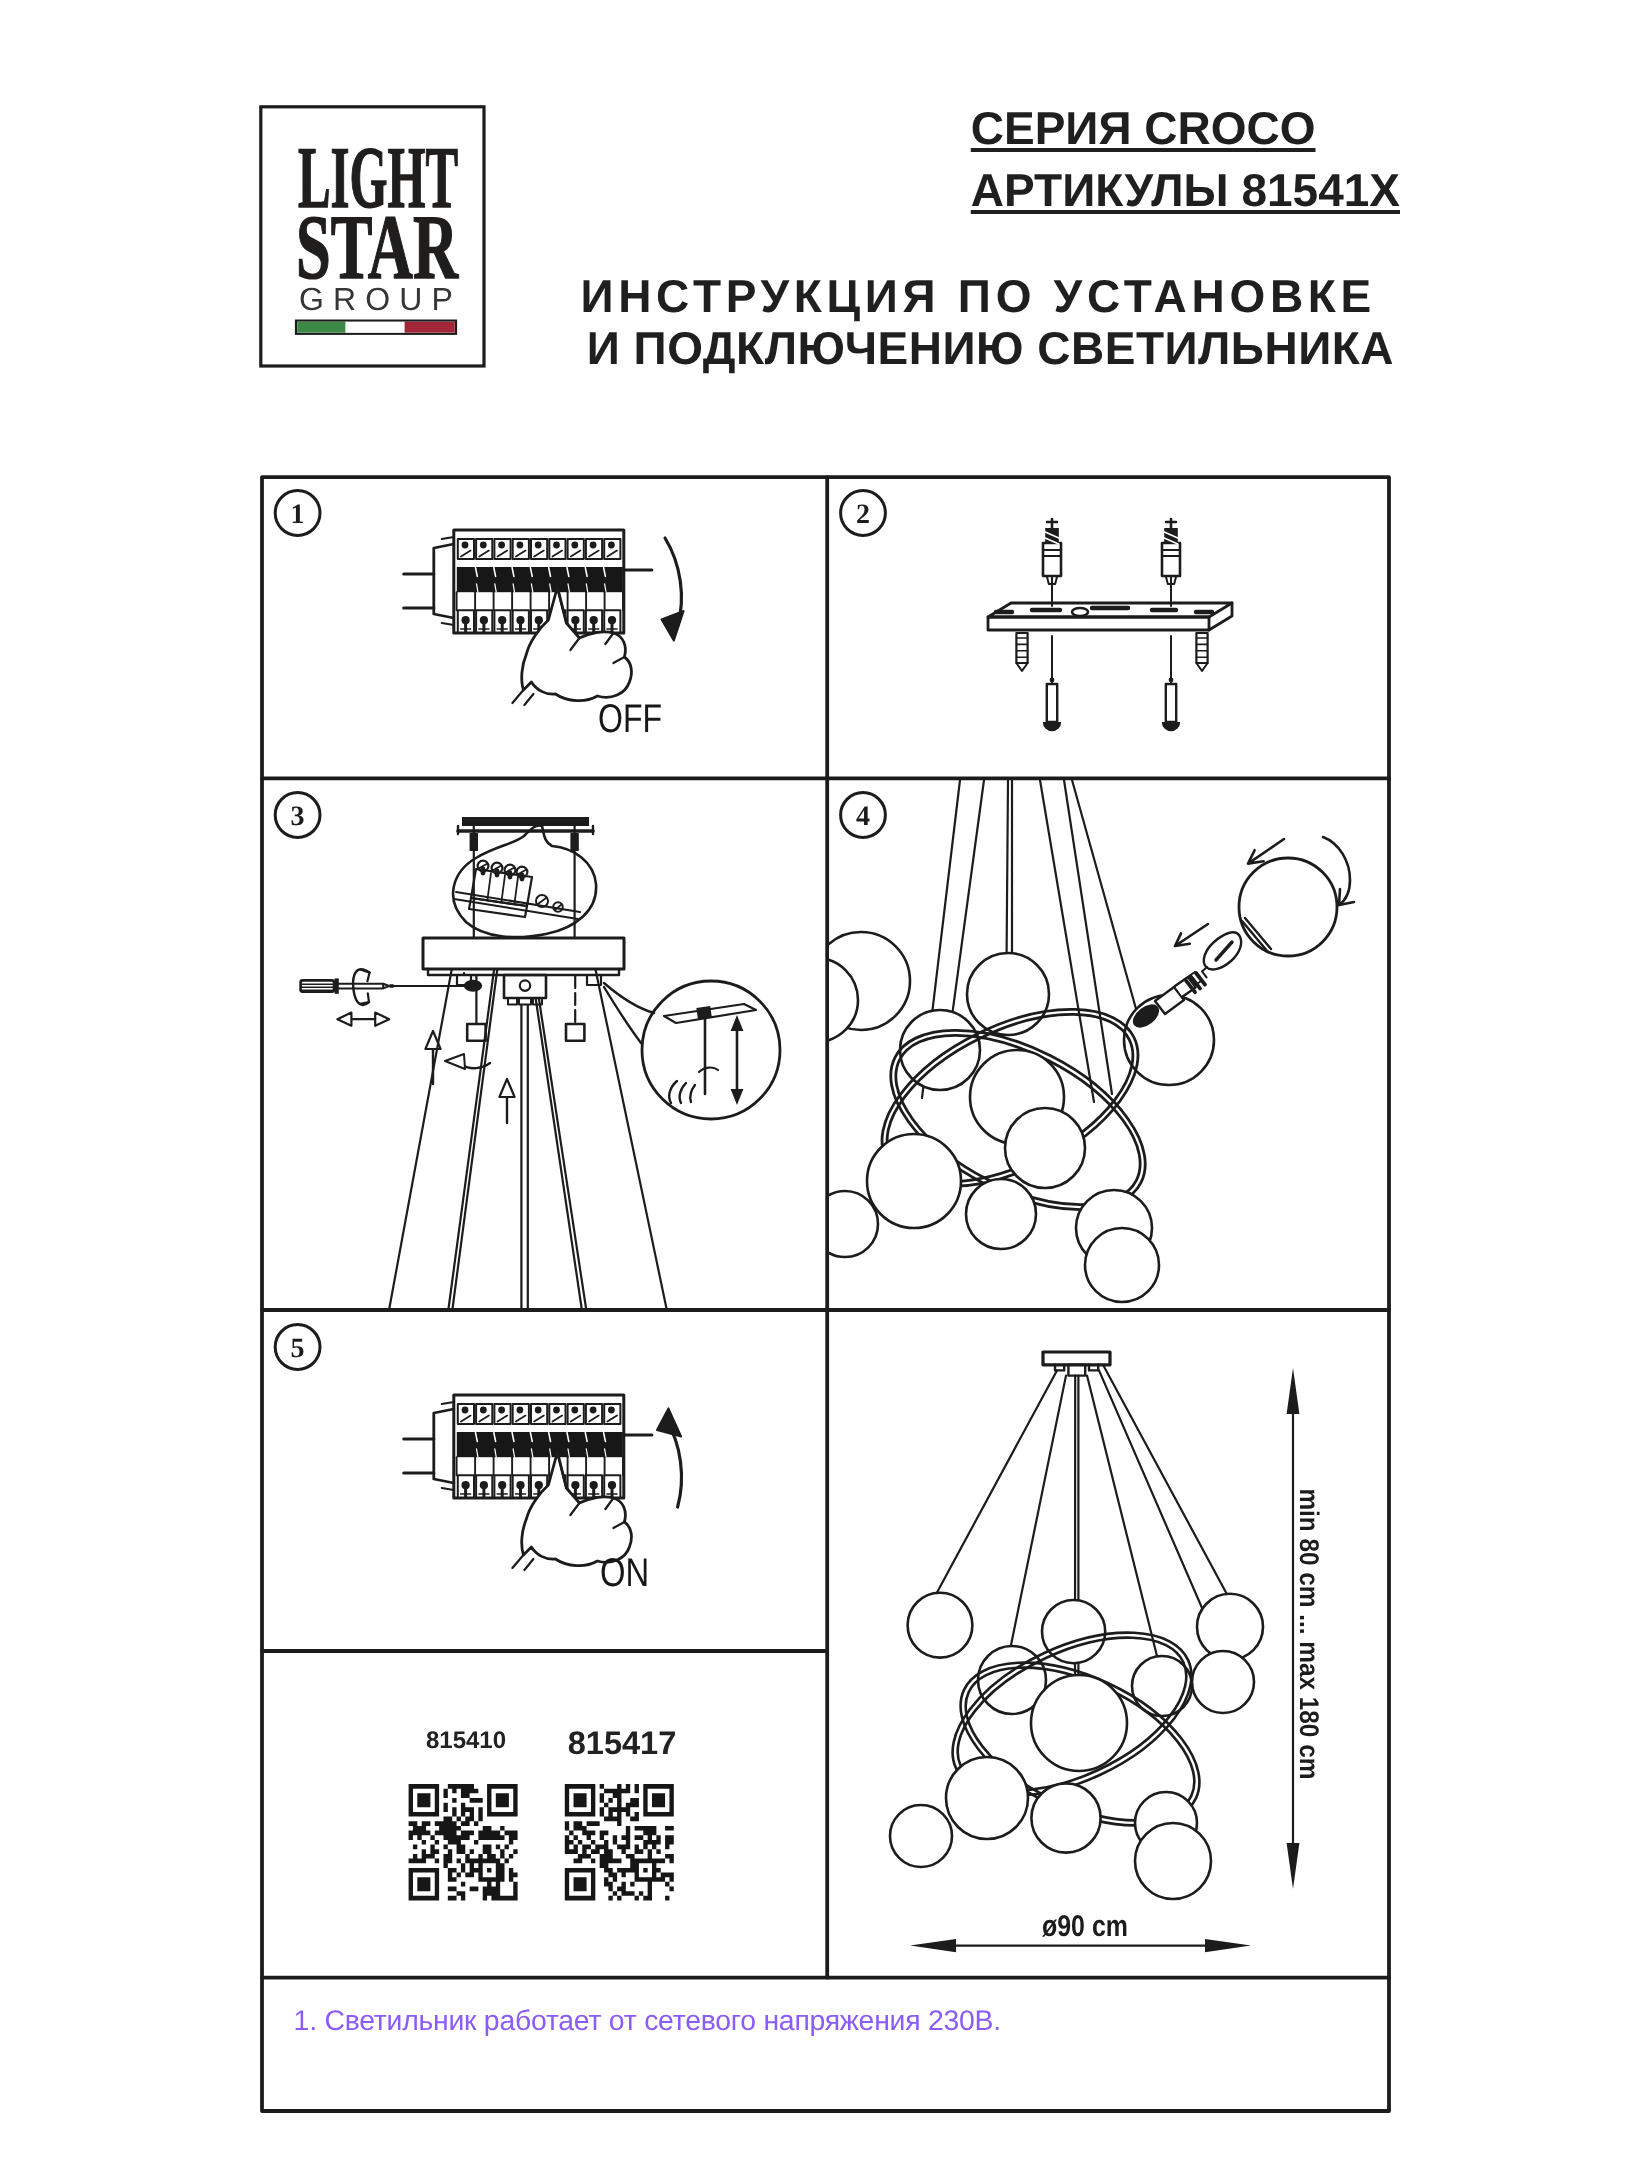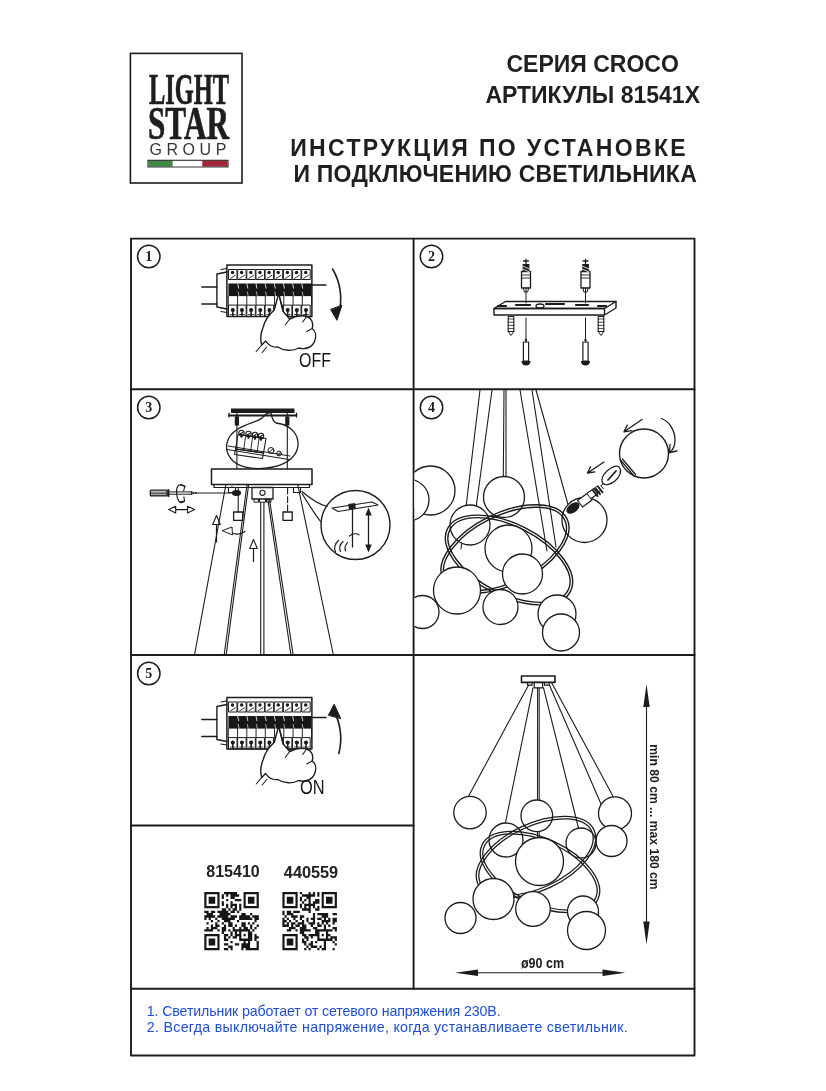--- a/index.html
+++ b/index.html
@@ -9,21 +9,21 @@
 <svg class="abs" style="left:129px;top:52px" width="115" height="133" viewBox="0 0 115 133">
 <rect x="1.4" y="1.4" width="111.6" height="129.6" fill="none" stroke="#1c1c1c" stroke-width="1.6"></rect>
 <text x="20" y="51.5" font-family="Liberation Serif" font-weight="bold" font-size="44" fill="#201d1d" stroke="#201d1d" stroke-width="0.7" textLength="80" lengthAdjust="spacingAndGlyphs">LIGHT</text>
 <text x="19" y="87" font-family="Liberation Serif" font-weight="bold" font-size="46" fill="#201d1d" stroke="#201d1d" stroke-width="0.7" textLength="81" lengthAdjust="spacingAndGlyphs">STAR</text>
 <text x="20.5" y="102.8" font-family="Liberation Sans" font-size="16" letter-spacing="4.55" fill="#363636">GROUP</text>
 <rect x="19" y="108.3" width="80" height="6.6" fill="none" stroke="#1c1c1c" stroke-width="1.1"></rect>
 <rect x="19.6" y="108.9" width="24.2" height="5.4" fill="#3d8a46"></rect>
 <rect x="43.8" y="108.9" width="29.5" height="5.4" fill="#fff"></rect>
 <rect x="73.3" y="108.9" width="25.1" height="5.4" fill="#a32638"></rect>
 </svg>
-<div class="abs hdr" style="top:49px;right:126px;text-align:center;line-height:30.6px;">СЕРИЯ CROCO<br>АРТИКУЛЫ 81541X</div>
+<div class="abs hdr" style="top:49px;right:126px;text-align:left;line-height:30.6px;text-decoration:underline;">СЕРИЯ CROCO<br>АРТИКУЛЫ 81541X</div>
 <div class="abs hdr" id="ins1" style="top:135.2px;right:138px;letter-spacing:2.35px;">ИНСТРУКЦИЯ ПО УСТАНОВКЕ</div>
 <div class="abs hdr" id="ins2" style="top:161.2px;right:129px;letter-spacing:0.25px;margin-left:44px;">И ПОДКЛЮЧЕНИЮ СВЕТИЛЬНИКА</div>
 
 <svg class="abs" style="left:0;top:0" width="826" height="1091" viewBox="0 0 826 1091" fill="none" stroke-linecap="round" stroke-linejoin="round">
 <g stroke="#1c1c1c" stroke-width="1.9" fill="none">
 <rect x="131" y="238.6" width="563.5" height="816.9"></rect>
 <path d="M131 389.2H694.5"></path>
 <path d="M131 655H694.5"></path>
 <path d="M131 825.5H413.6"></path>
 <path d="M131 988.8H694.5"></path>
@@ -342,16 +342,16 @@
       <path d="M470 972.8 H610"></path>
       <path d="M455 972.8 l23 -3.3 v6.6 Z M625.5 972.8 l-23 -3.3 v6.6 Z" fill="#1c1c1c" stroke="none"></path>
     </g>
 <path d="M204.30 892.00h15.26v2.33h-15.26zM223.92 892.00h13.08v2.33h-13.08zM243.54 892.00h15.26v2.33h-15.26zM204.30 894.33h2.18v2.33h-2.18zM217.38 894.33h2.18v2.33h-2.18zM221.74 894.33h2.18v2.33h-2.18zM226.10 894.33h2.18v2.33h-2.18zM230.46 894.33h8.72v2.33h-8.72zM243.54 894.33h2.18v2.33h-2.18zM256.62 894.33h2.18v2.33h-2.18zM204.30 896.66h2.18v2.33h-2.18zM208.66 896.66h6.54v2.33h-6.54zM217.38 896.66h2.18v2.33h-2.18zM221.74 896.66h2.18v2.33h-2.18zM230.46 896.66h4.36v2.33h-4.36zM243.54 896.66h2.18v2.33h-2.18zM247.90 896.66h6.54v2.33h-6.54zM256.62 896.66h2.18v2.33h-2.18zM204.30 898.99h2.18v2.33h-2.18zM208.66 898.99h6.54v2.33h-6.54zM217.38 898.99h2.18v2.33h-2.18zM226.10 898.99h2.18v2.33h-2.18zM234.82 898.99h6.54v2.33h-6.54zM243.54 898.99h2.18v2.33h-2.18zM247.90 898.99h6.54v2.33h-6.54zM256.62 898.99h2.18v2.33h-2.18zM204.30 901.32h2.18v2.33h-2.18zM208.66 901.32h6.54v2.33h-6.54zM217.38 901.32h2.18v2.33h-2.18zM221.74 901.32h2.18v2.33h-2.18zM230.46 901.32h2.18v2.33h-2.18zM243.54 901.32h2.18v2.33h-2.18zM247.90 901.32h6.54v2.33h-6.54zM256.62 901.32h2.18v2.33h-2.18zM204.30 903.65h2.18v2.33h-2.18zM217.38 903.65h2.18v2.33h-2.18zM221.74 903.65h2.18v2.33h-2.18zM226.10 903.65h2.18v2.33h-2.18zM230.46 903.65h6.54v2.33h-6.54zM239.18 903.65h2.18v2.33h-2.18zM243.54 903.65h2.18v2.33h-2.18zM256.62 903.65h2.18v2.33h-2.18zM204.30 905.98h15.26v2.33h-15.26zM226.10 905.98h2.18v2.33h-2.18zM230.46 905.98h2.18v2.33h-2.18zM234.82 905.98h2.18v2.33h-2.18zM239.18 905.98h2.18v2.33h-2.18zM243.54 905.98h15.26v2.33h-15.26zM221.74 908.31h4.36v2.33h-4.36zM228.28 908.31h2.18v2.33h-2.18zM232.64 908.31h4.36v2.33h-4.36zM239.18 908.31h2.18v2.33h-2.18zM204.30 910.64h4.36v2.33h-4.36zM210.84 910.64h4.36v2.33h-4.36zM217.38 910.64h10.90v2.33h-10.90zM230.46 910.64h4.36v2.33h-4.36zM237.00 910.64h2.18v2.33h-2.18zM206.48 912.97h6.54v2.33h-6.54zM219.56 912.97h10.90v2.33h-10.90zM241.36 912.97h4.36v2.33h-4.36zM250.08 912.97h2.18v2.33h-2.18zM204.30 915.30h10.90v2.33h-10.90zM217.38 915.30h10.90v2.33h-10.90zM230.46 915.30h6.54v2.33h-6.54zM239.18 915.30h10.90v2.33h-10.90zM252.26 915.30h6.54v2.33h-6.54zM204.30 917.63h2.18v2.33h-2.18zM208.66 917.63h2.18v2.33h-2.18zM215.20 917.63h2.18v2.33h-2.18zM221.74 917.63h13.08v2.33h-13.08zM239.18 917.63h13.08v2.33h-13.08zM254.44 917.63h4.36v2.33h-4.36zM210.84 919.96h2.18v2.33h-2.18zM217.38 919.96h2.18v2.33h-2.18zM223.92 919.96h6.54v2.33h-6.54zM237.00 919.96h2.18v2.33h-2.18zM254.44 919.96h2.18v2.33h-2.18zM206.48 922.29h2.18v2.33h-2.18zM215.20 922.29h2.18v2.33h-2.18zM221.74 922.29h2.18v2.33h-2.18zM228.28 922.29h4.36v2.33h-4.36zM241.36 922.29h4.36v2.33h-4.36zM247.90 922.29h2.18v2.33h-2.18zM252.26 922.29h2.18v2.33h-2.18zM210.84 924.62h2.18v2.33h-2.18zM215.20 924.62h4.36v2.33h-4.36zM223.92 924.62h2.18v2.33h-2.18zM228.28 924.62h4.36v2.33h-4.36zM234.82 924.62h2.18v2.33h-2.18zM241.36 924.62h4.36v2.33h-4.36zM250.08 924.62h2.18v2.33h-2.18zM256.62 924.62h2.18v2.33h-2.18zM206.48 926.95h2.18v2.33h-2.18zM210.84 926.95h6.54v2.33h-6.54zM221.74 926.95h4.36v2.33h-4.36zM232.64 926.95h2.18v2.33h-2.18zM239.18 926.95h2.18v2.33h-2.18zM243.54 926.95h4.36v2.33h-4.36zM250.08 926.95h2.18v2.33h-2.18zM254.44 926.95h2.18v2.33h-2.18zM204.30 929.28h8.72v2.33h-8.72zM217.38 929.28h2.18v2.33h-2.18zM221.74 929.28h4.36v2.33h-4.36zM228.28 929.28h2.18v2.33h-2.18zM232.64 929.28h17.44v2.33h-17.44zM252.26 929.28h2.18v2.33h-2.18zM221.74 931.61h2.18v2.33h-2.18zM230.46 931.61h2.18v2.33h-2.18zM234.82 931.61h2.18v2.33h-2.18zM239.18 931.61h2.18v2.33h-2.18zM247.90 931.61h4.36v2.33h-4.36zM204.30 933.94h15.26v2.33h-15.26zM223.92 933.94h4.36v2.33h-4.36zM230.46 933.94h2.18v2.33h-2.18zM234.82 933.94h6.54v2.33h-6.54zM243.54 933.94h2.18v2.33h-2.18zM247.90 933.94h4.36v2.33h-4.36zM254.44 933.94h2.18v2.33h-2.18zM204.30 936.27h2.18v2.33h-2.18zM217.38 936.27h2.18v2.33h-2.18zM223.92 936.27h2.18v2.33h-2.18zM228.28 936.27h2.18v2.33h-2.18zM232.64 936.27h4.36v2.33h-4.36zM239.18 936.27h2.18v2.33h-2.18zM247.90 936.27h4.36v2.33h-4.36zM254.44 936.27h4.36v2.33h-4.36zM204.30 938.60h2.18v2.33h-2.18zM208.66 938.60h6.54v2.33h-6.54zM217.38 938.60h2.18v2.33h-2.18zM223.92 938.60h4.36v2.33h-4.36zM239.18 938.60h13.08v2.33h-13.08zM254.44 938.60h2.18v2.33h-2.18zM204.30 940.93h2.18v2.33h-2.18zM208.66 940.93h6.54v2.33h-6.54zM217.38 940.93h2.18v2.33h-2.18zM230.46 940.93h2.18v2.33h-2.18zM243.54 940.93h2.18v2.33h-2.18zM247.90 940.93h2.18v2.33h-2.18zM256.62 940.93h2.18v2.33h-2.18zM204.30 943.26h2.18v2.33h-2.18zM208.66 943.26h6.54v2.33h-6.54zM217.38 943.26h2.18v2.33h-2.18zM223.92 943.26h4.36v2.33h-4.36zM234.82 943.26h4.36v2.33h-4.36zM241.36 943.26h8.72v2.33h-8.72zM256.62 943.26h2.18v2.33h-2.18zM204.30 945.59h2.18v2.33h-2.18zM217.38 945.59h2.18v2.33h-2.18zM228.28 945.59h4.36v2.33h-4.36zM241.36 945.59h8.72v2.33h-8.72zM256.62 945.59h2.18v2.33h-2.18zM204.30 947.92h15.26v2.33h-15.26zM223.92 947.92h4.36v2.33h-4.36zM230.46 947.92h2.18v2.33h-2.18zM241.36 947.92h2.18v2.33h-2.18zM245.72 947.92h13.08v2.33h-13.08z" fill="#161616" stroke="none"></path>
 <path d="M282.40 892.00h15.26v2.33h-15.26zM299.84 892.00h2.18v2.33h-2.18zM308.56 892.00h2.18v2.33h-2.18zM312.92 892.00h2.18v2.33h-2.18zM317.28 892.00h2.18v2.33h-2.18zM321.64 892.00h15.26v2.33h-15.26zM282.40 894.33h2.18v2.33h-2.18zM295.48 894.33h2.18v2.33h-2.18zM302.02 894.33h13.08v2.33h-13.08zM317.28 894.33h2.18v2.33h-2.18zM321.64 894.33h2.18v2.33h-2.18zM334.72 894.33h2.18v2.33h-2.18zM282.40 896.66h2.18v2.33h-2.18zM286.76 896.66h6.54v2.33h-6.54zM295.48 896.66h2.18v2.33h-2.18zM299.84 896.66h2.18v2.33h-2.18zM306.38 896.66h4.36v2.33h-4.36zM321.64 896.66h2.18v2.33h-2.18zM326.00 896.66h6.54v2.33h-6.54zM334.72 896.66h2.18v2.33h-2.18zM282.40 898.99h2.18v2.33h-2.18zM286.76 898.99h6.54v2.33h-6.54zM295.48 898.99h2.18v2.33h-2.18zM299.84 898.99h2.18v2.33h-2.18zM304.20 898.99h2.18v2.33h-2.18zM308.56 898.99h2.18v2.33h-2.18zM315.10 898.99h4.36v2.33h-4.36zM321.64 898.99h2.18v2.33h-2.18zM326.00 898.99h6.54v2.33h-6.54zM334.72 898.99h2.18v2.33h-2.18zM282.40 901.32h2.18v2.33h-2.18zM286.76 901.32h6.54v2.33h-6.54zM295.48 901.32h2.18v2.33h-2.18zM302.02 901.32h2.18v2.33h-2.18zM308.56 901.32h2.18v2.33h-2.18zM312.92 901.32h6.54v2.33h-6.54zM321.64 901.32h2.18v2.33h-2.18zM326.00 901.32h6.54v2.33h-6.54zM334.72 901.32h2.18v2.33h-2.18zM282.40 903.65h2.18v2.33h-2.18zM295.48 903.65h2.18v2.33h-2.18zM299.84 903.65h2.18v2.33h-2.18zM304.20 903.65h10.90v2.33h-10.90zM321.64 903.65h2.18v2.33h-2.18zM334.72 903.65h2.18v2.33h-2.18zM282.40 905.98h15.26v2.33h-15.26zM299.84 905.98h2.18v2.33h-2.18zM304.20 905.98h2.18v2.33h-2.18zM308.56 905.98h2.18v2.33h-2.18zM312.92 905.98h2.18v2.33h-2.18zM317.28 905.98h2.18v2.33h-2.18zM321.64 905.98h15.26v2.33h-15.26zM302.02 908.31h8.72v2.33h-8.72zM315.10 908.31h4.36v2.33h-4.36zM282.40 910.64h2.18v2.33h-2.18zM286.76 910.64h4.36v2.33h-4.36zM293.30 910.64h6.54v2.33h-6.54zM308.56 910.64h2.18v2.33h-2.18zM282.40 912.97h2.18v2.33h-2.18zM286.76 912.97h6.54v2.33h-6.54zM312.92 912.97h2.18v2.33h-2.18zM317.28 912.97h10.90v2.33h-10.90zM332.54 912.97h4.36v2.33h-4.36zM284.58 915.30h2.18v2.33h-2.18zM291.12 915.30h6.54v2.33h-6.54zM299.84 915.30h4.36v2.33h-4.36zM312.92 915.30h2.18v2.33h-2.18zM321.64 915.30h6.54v2.33h-6.54zM282.40 917.63h2.18v2.33h-2.18zM286.76 917.63h2.18v2.33h-2.18zM293.30 917.63h2.18v2.33h-2.18zM299.84 917.63h2.18v2.33h-2.18zM306.38 917.63h2.18v2.33h-2.18zM310.74 917.63h4.36v2.33h-4.36zM317.28 917.63h4.36v2.33h-4.36zM323.82 917.63h2.18v2.33h-2.18zM328.18 917.63h2.18v2.33h-2.18zM332.54 917.63h4.36v2.33h-4.36zM282.40 919.96h4.36v2.33h-4.36zM288.94 919.96h2.18v2.33h-2.18zM295.48 919.96h2.18v2.33h-2.18zM302.02 919.96h2.18v2.33h-2.18zM306.38 919.96h2.18v2.33h-2.18zM312.92 919.96h2.18v2.33h-2.18zM321.64 919.96h8.72v2.33h-8.72zM332.54 919.96h4.36v2.33h-4.36zM282.40 922.29h2.18v2.33h-2.18zM286.76 922.29h2.18v2.33h-2.18zM291.12 922.29h4.36v2.33h-4.36zM297.66 922.29h6.54v2.33h-6.54zM308.56 922.29h6.54v2.33h-6.54zM317.28 922.29h2.18v2.33h-2.18zM321.64 922.29h2.18v2.33h-2.18zM326.00 922.29h2.18v2.33h-2.18zM332.54 922.29h2.18v2.33h-2.18zM282.40 924.62h6.54v2.33h-6.54zM291.12 924.62h2.18v2.33h-2.18zM295.48 924.62h4.36v2.33h-4.36zM302.02 924.62h4.36v2.33h-4.36zM310.74 924.62h2.18v2.33h-2.18zM317.28 924.62h4.36v2.33h-4.36zM323.82 924.62h2.18v2.33h-2.18zM328.18 924.62h2.18v2.33h-2.18zM288.94 926.95h6.54v2.33h-6.54zM299.84 926.95h6.54v2.33h-6.54zM312.92 926.95h4.36v2.33h-4.36zM323.82 926.95h2.18v2.33h-2.18zM332.54 926.95h4.36v2.33h-4.36zM286.76 929.28h4.36v2.33h-4.36zM295.48 929.28h2.18v2.33h-2.18zM299.84 929.28h10.90v2.33h-10.90zM315.10 929.28h17.44v2.33h-17.44zM334.72 929.28h2.18v2.33h-2.18zM299.84 931.61h4.36v2.33h-4.36zM315.10 931.61h4.36v2.33h-4.36zM326.00 931.61h2.18v2.33h-2.18zM282.40 933.94h15.26v2.33h-15.26zM302.02 933.94h4.36v2.33h-4.36zM308.56 933.94h10.90v2.33h-10.90zM321.64 933.94h2.18v2.33h-2.18zM326.00 933.94h4.36v2.33h-4.36zM282.40 936.27h2.18v2.33h-2.18zM295.48 936.27h2.18v2.33h-2.18zM304.20 936.27h4.36v2.33h-4.36zM310.74 936.27h2.18v2.33h-2.18zM317.28 936.27h2.18v2.33h-2.18zM326.00 936.27h2.18v2.33h-2.18zM330.36 936.27h6.54v2.33h-6.54zM282.40 938.60h2.18v2.33h-2.18zM286.76 938.60h6.54v2.33h-6.54zM295.48 938.60h2.18v2.33h-2.18zM302.02 938.60h2.18v2.33h-2.18zM306.38 938.60h2.18v2.33h-2.18zM317.28 938.60h15.26v2.33h-15.26zM334.72 938.60h2.18v2.33h-2.18zM282.40 940.93h2.18v2.33h-2.18zM286.76 940.93h6.54v2.33h-6.54zM295.48 940.93h2.18v2.33h-2.18zM302.02 940.93h4.36v2.33h-4.36zM310.74 940.93h2.18v2.33h-2.18zM315.10 940.93h2.18v2.33h-2.18zM323.82 940.93h2.18v2.33h-2.18zM332.54 940.93h2.18v2.33h-2.18zM282.40 943.26h2.18v2.33h-2.18zM286.76 943.26h6.54v2.33h-6.54zM295.48 943.26h2.18v2.33h-2.18zM304.20 943.26h2.18v2.33h-2.18zM308.56 943.26h4.36v2.33h-4.36zM323.82 943.26h2.18v2.33h-2.18zM334.72 943.26h2.18v2.33h-2.18zM282.40 945.59h2.18v2.33h-2.18zM295.48 945.59h2.18v2.33h-2.18zM306.38 945.59h2.18v2.33h-2.18zM310.74 945.59h6.54v2.33h-6.54zM319.46 945.59h2.18v2.33h-2.18zM323.82 945.59h2.18v2.33h-2.18zM282.40 947.92h15.26v2.33h-15.26zM304.20 947.92h2.18v2.33h-2.18zM308.56 947.92h2.18v2.33h-2.18zM317.28 947.92h2.18v2.33h-2.18zM321.64 947.92h4.36v2.33h-4.36zM332.54 947.92h2.18v2.33h-2.18z" fill="#161616" stroke="none"></path>
 <text transform="rotate(90)" x="744.2" y="-650.2" font-family="Liberation Sans" font-weight="bold" font-size="13.5" fill="#1c1c1c" stroke="none" textLength="145.5" lengthAdjust="spacingAndGlyphs">min 80 cm ... max 180 cm</text>
 <text x="521" y="967.8" font-family="Liberation Sans" font-weight="bold" font-size="15" fill="#1c1c1c" stroke="none" textLength="43" lengthAdjust="spacingAndGlyphs">ø90 cm</text>
 </svg>
 <div class="abs" style="left:298.5px;top:349.2px;font-size:20px;color:#171717;transform:scaleX(0.80);transform-origin:0 0;">OFF</div>
 <div class="abs" style="left:299.5px;top:776.2px;font-size:20px;color:#171717;transform:scaleX(0.82);transform-origin:0 0;">ON</div>
-<div class="abs" style="top:862.6px;left:203px;width:60px;text-align:center;font-weight:bold;font-size:16px;color:#222;">815410</div>
-<div class="abs" style="top:862.6px;left:281px;width:60px;text-align:center;font-weight:bold;font-size:16.3px;color:#222;">440559</div>
+<div class="abs" style="top:862.6px;left:203px;width:60px;text-align:center;font-weight:bold;font-size:12px;color:#222;">815410</div>
+<div class="abs" style="top:862.6px;left:281px;width:60px;text-align:center;font-weight:bold;font-size:16.3px;color:#222;">815417</div>
 
-<div class="abs" style="left:146.8px;top:1002.9px;font-size:14.2px;line-height:16.2px;color:#1d4ed8;"><span style="letter-spacing:-0.12px;">1. Светильник работает от сетевого напряжения 230В.</span><br><span style="letter-spacing:0.3px;">2. Всегда выключайте напряжение, когда устанавливаете светильник.</span></div>
+<div class="abs" style="left:146.8px;top:1002.9px;font-size:14.2px;line-height:16.2px;color:#8b5cf6;"><span style="letter-spacing:-0.12px;">1. Светильник работает от сетевого напряжения 230В.</span><br></div>
 
 </body></html>

